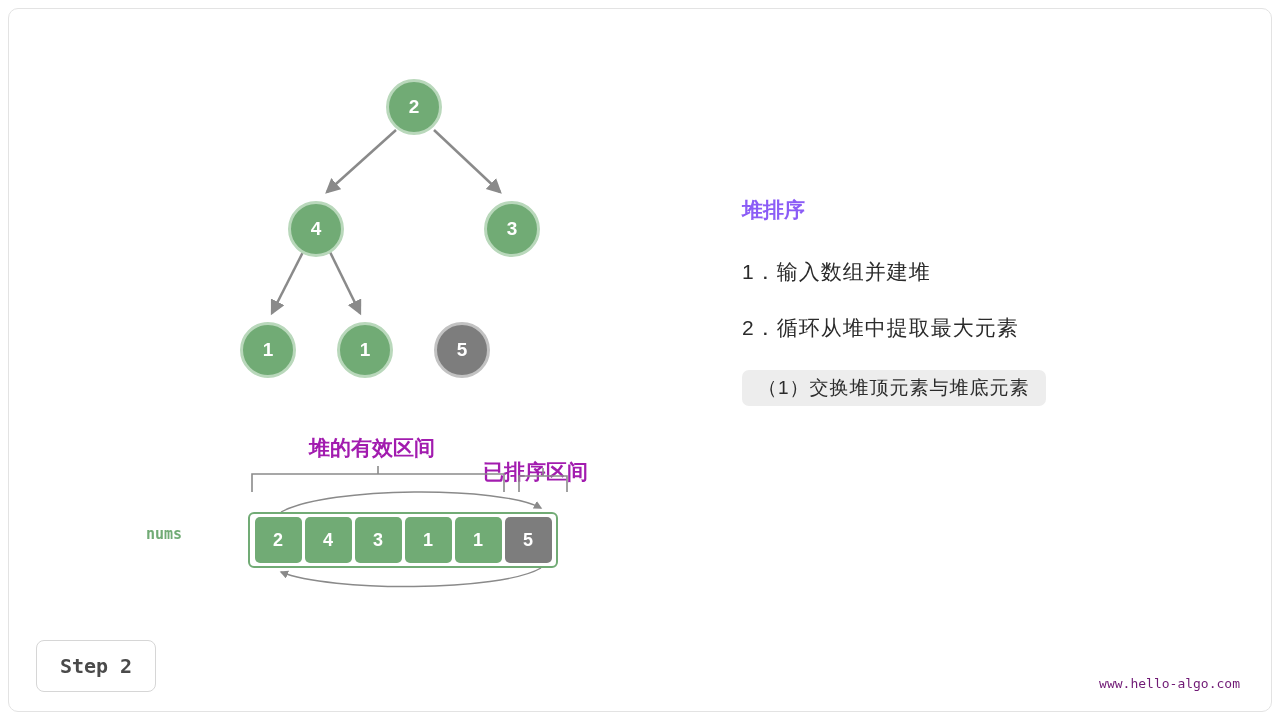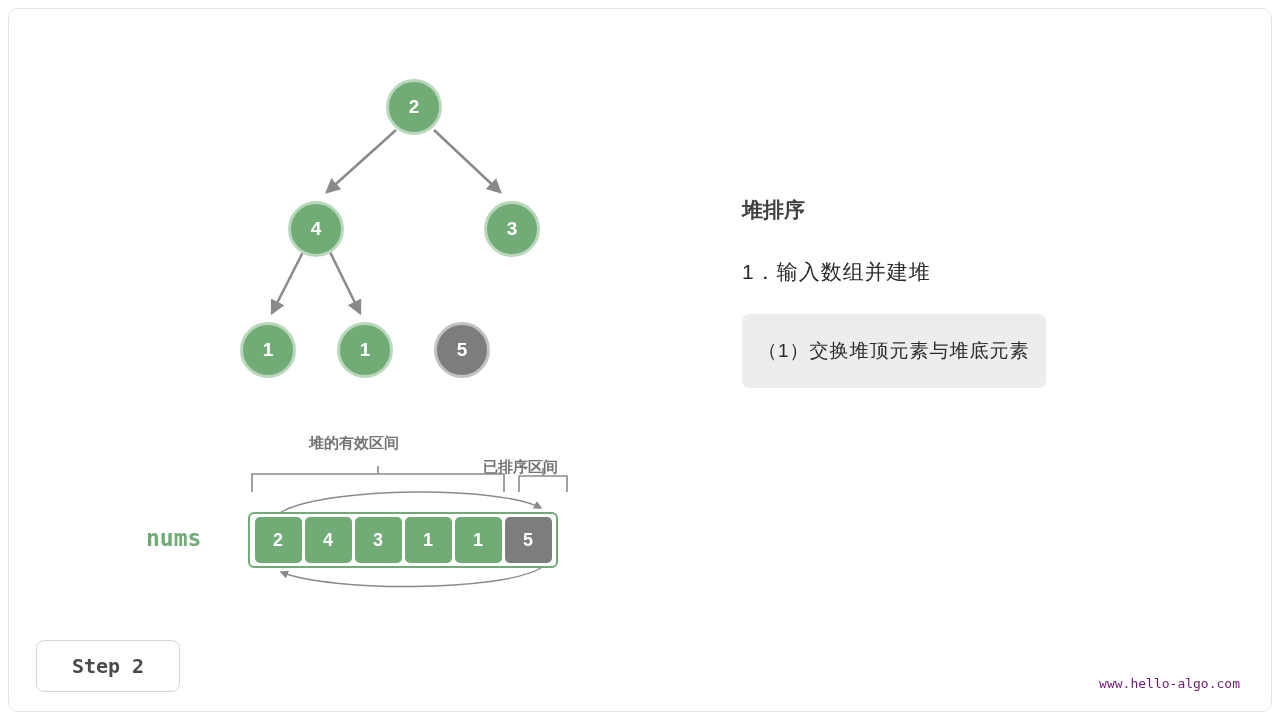--- a/index.html
+++ b/index.html
@@ -58,46 +58,46 @@
   
   .panel {
     position: absolute;
     left: 742px;
     top: 196px;
     width: 440px;
   }
   .panel-title {
     font-size: 21px;
     font-weight: bold;
-    color: #404040;
+    color: #8b5cf6;
     margin: 0 0 34px 0;
   }
   .step-line {
     font-size: 21px;
     color: #2b2b2b;
     margin-bottom: 28px;
     letter-spacing: 1px;
   }
   .substep {
     display: inline-block;
     font-size: 19px;
     color: #2b2b2b;
     background: #ededed;
     border-radius: 7px;
-    padding: 24px 16px;
+    padding: 5px 16px;
     letter-spacing: 1px;
   }
 
   
   .array-label {
     position: absolute;
     left: 146px;
     top: 525px;
     font-family: "DejaVu Sans Mono", monospace;
-    font-size: 23px;
+    font-size: 15px;
     font-weight: bold;
     color: #71ab75;
   }
   .array-box {
     position: absolute;
     left: 248px;
     top: 512px;
     height: 56px;
     border: 2px solid #71ab75;
     border-radius: 6px;
@@ -117,31 +117,31 @@
     color: #ffffff;
     font-size: 18px;
     font-weight: bold;
     box-sizing: border-box;
   }
   .cell.green { background: #71ab75; }
   .cell.gray  { background: #7d7d7d; }
 
   .region-label {
     position: absolute;
-    font-size: 15px;
-    font-weight: bold;
-    color: #737373;
+    font-size: 21px;
+    font-weight: bold;
+    color: #a21caf;
   }
 
   
   .step-badge {
     position: absolute;
     left: 36px;
     top: 640px;
-    width: 144px;
+    width: 120px;
     height: 52px;
     border: 1px solid #d6d6d6;
     border-radius: 8px;
     display: flex;
     align-items: center;
     justify-content: center;
     font-family: "DejaVu Sans Mono", monospace;
     font-size: 20px;
     font-weight: bold;
     color: #4a4a4a;
@@ -229,17 +229,18 @@
       <span>1</span>
     </div>
   <div class="cell gray">
       <span>5</span>
     </div>
 </div>
 
 <div class="panel">
   <div class="panel-title">堆排序</div>
   <div class="step-line">1．输入数组并建堆</div>
+  <div class="step-line">2．循环从堆中提取最大元素</div>
   <div class="substep">（1）交换堆顶元素与堆底元素</div>
 </div>
 
 <div class="step-badge">Step 2</div>
 <div class="watermark">www.hello-algo.com</div>
 
 </body></html>

